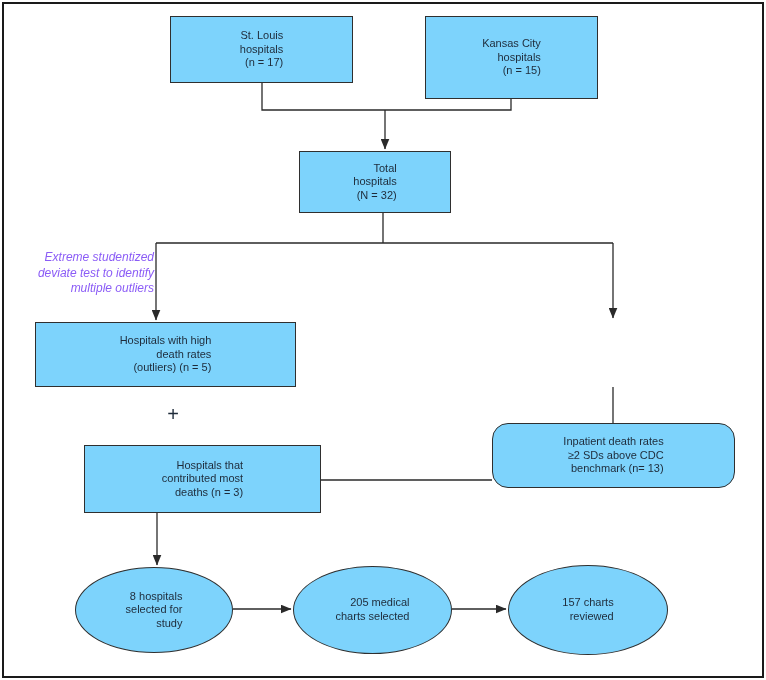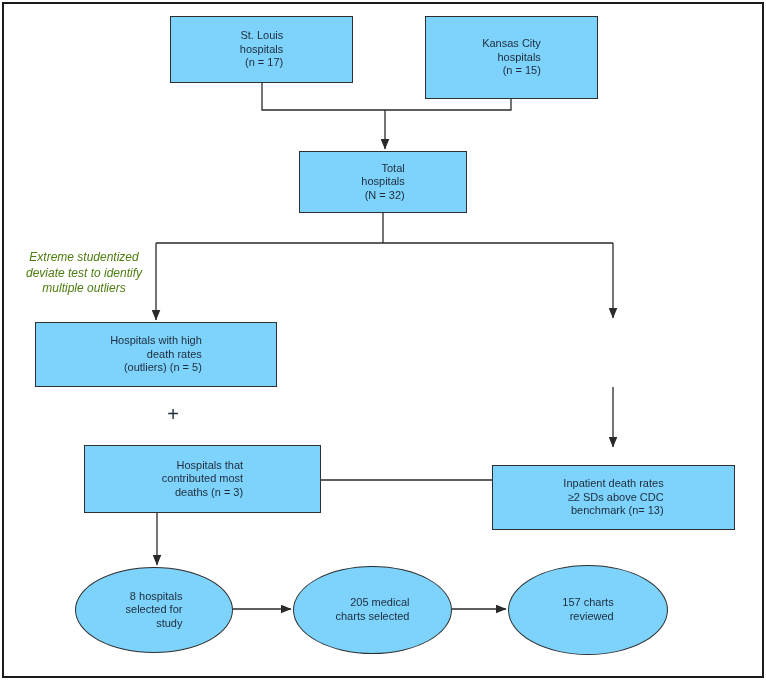--- a/index.html
+++ b/index.html
@@ -33,22 +33,22 @@
     background: #7dd3fc;
     color: #1e2b3a;
     font-size: 11px;
     line-height: 1.24;
     white-space: pre-line;
   }
   .ellipse { border-radius: 50%; }
   .note {
     position: absolute;
     font-style: italic;
-    text-align: center;
-    color: #4d7c0f;
+    text-align: right;
+    color: #8b5cf6;
     font-size: 12px;
     line-height: 1.3;
     white-space: pre-line;
   }
   .plus {
     position: absolute;
     color: #1e2b3a;
     font-size: 20px;
     line-height: 24px;
     text-align: center;
@@ -80,34 +80,34 @@
   <div class="frame"></div>
 
   <div class="node" style="left:170px; top:16px; width:183px; height:67px;">St. Louis
 hospitals
 (n = 17)</div>
 
   <div class="node" style="left:425px; top:16px; width:173px; height:83px;">Kansas City
 hospitals
 (n = 15)</div>
 
-  <div class="node" style="left:299px; top:151px; width:168px; height:62px;">Total
+  <div class="node" style="left:299px; top:151px; width:152px; height:62px;">Total
 hospitals
 (N = 32)</div>
 
-  <div class="node" style="left:35px; top:322px; width:242px; height:65px;">Hospitals with high
+  <div class="node" style="left:35px; top:322px; width:261px; height:65px;">Hospitals with high
 death rates
 (outliers) (n = 5)</div>
 
 
   <div class="node" style="left:40px; top:445px; width:237px; height:68px;margin-left:44px;">Hospitals that
 contributed most
 deaths (n = 3)</div>
 
-  <div class="node" style="left:492px; top:465px; width:243px; height:65px;">Inpatient death rates
+  <div class="node" style="left:492px; top:423px; width:243px; height:65px;border-radius:16px;">Inpatient death rates
 ≥2 SDs above CDC
 benchmark (n= 13)</div>
 
   <div class="node ellipse" style="left:75px; top:567px; width:158px; height:86px;">8 hospitals
 selected for
 study</div>
 
   <div class="node ellipse" style="left:293px; top:566px; width:159px; height:88px;">205 medical
 charts selected</div>
 

